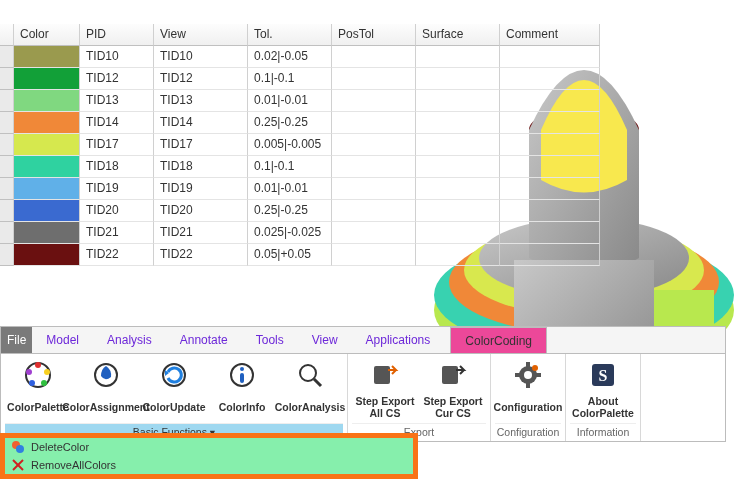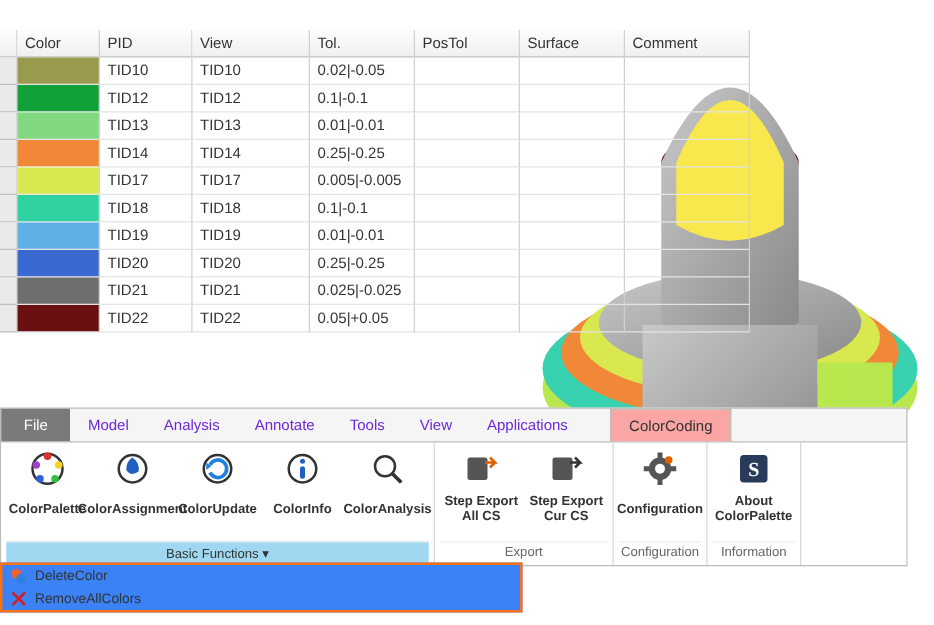--- a/index.html
+++ b/index.html
@@ -11,33 +11,33 @@
   .grid > div { border-right: 1px solid #d0d0d0; border-bottom: 1px solid #e4e4e4; padding: 3px 6px; height: 22px; line-height: 15px; white-space: nowrap; }
   .grid .hdr { background: linear-gradient(#fdfdfd,#f0f0f0); font-weight: 400; border-bottom: 1px solid #c0c0c0; }
   .grid .sel { background: #eaeaea; border-bottom: 1px solid #c0c0c0; }
   .grid .swatch { padding:0; }
   .grid .swatch div { width:100%; height:100%; }
   
   
   .ribbon { position: absolute; top: 326px; left: 0; width: 726px; border:1px solid #bcbcbc; background:#f5f5f5; }
   .tabs { display:flex; height:26px; }
   .tab { flex:0 0 auto; padding:0 14px; line-height:26px; color:#6d28d9; cursor:pointer; font-size:12px; }
-  .tab.file { background:#7a7a7a; color:#fff; padding:0 18px; }
-  .tab.active { background:#fca5a5; border:1px solid #bcbcbc; border-bottom:none; color:#333; position:relative; top:0; margin-left:20px; }
+  .tab.file { background:#7a7a7a; color:#fff; padding:0 6px; }
+  .tab.active { background:#ec4899; border:1px solid #bcbcbc; border-bottom:none; color:#333; position:relative; top:0; margin-left:6px; }
   .groups { display:flex; background:#fff; border-top:1px solid #bcbcbc; }
   .group { border-right:1px solid #d8d8d8; padding:4px 4px 0 4px; text-align:center; }
   .group .items { display:flex; gap:2px; }
   .ritem { width:66px; text-align:center; cursor:pointer; padding:2px 0; }
   .ritem .ic { width:30px; height:30px; margin:0 auto 2px; }
   .ritem .lbl { font-size:10.5px; line-height:12px; min-height:24px; display:flex; align-items:center; justify-content:center;font-weight:bold; }
-  .group-label { font-size:10.5px; color:#666; padding:2px 0 3px; border-top:1px solid #eee; margin-top:12px; }
+  .group-label { font-size:10.5px; color:#666; padding:2px 0 3px; border-top:1px solid #eee; margin-top:2px; }
   .group-label.active { background:#9fd8f0; color:#333; }
   .group-label.active::after { content:" \25BE"; }
   
-  .dropdown { position:absolute; bottom:-38px; left:-1px; width:418px; border:2px solid #f97316; background:#3b82f6; }
+  .dropdown { position:absolute; bottom:-38px; left:-1px; width:418px; border:5px solid #f97316; background:#86efac; }
   .dd-item { display:flex; align-items:center; gap:6px; height:18px; padding:0 6px; font-size:11px; cursor:pointer; }
   .dd-ic { width:14px; height:14px; }
   
   
   .model { position:absolute; right:8px; top:30px; width:310px; height:380px; pointer-events:none; }
 </style>
 </head>
 <body>
 
 <svg class="model" viewBox="0 0 310 380">

